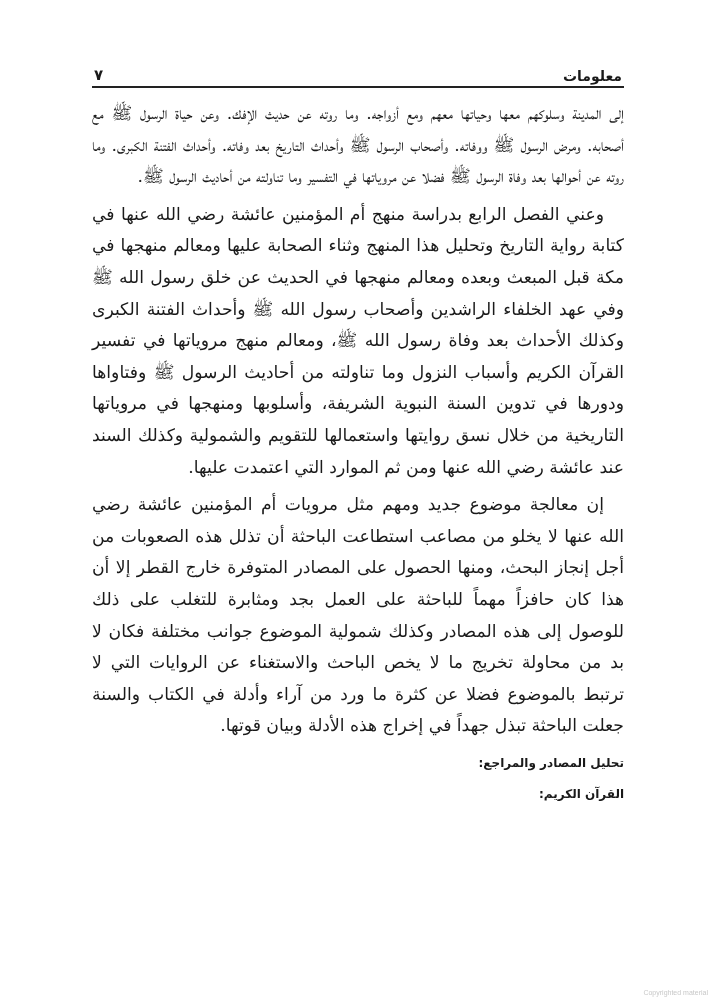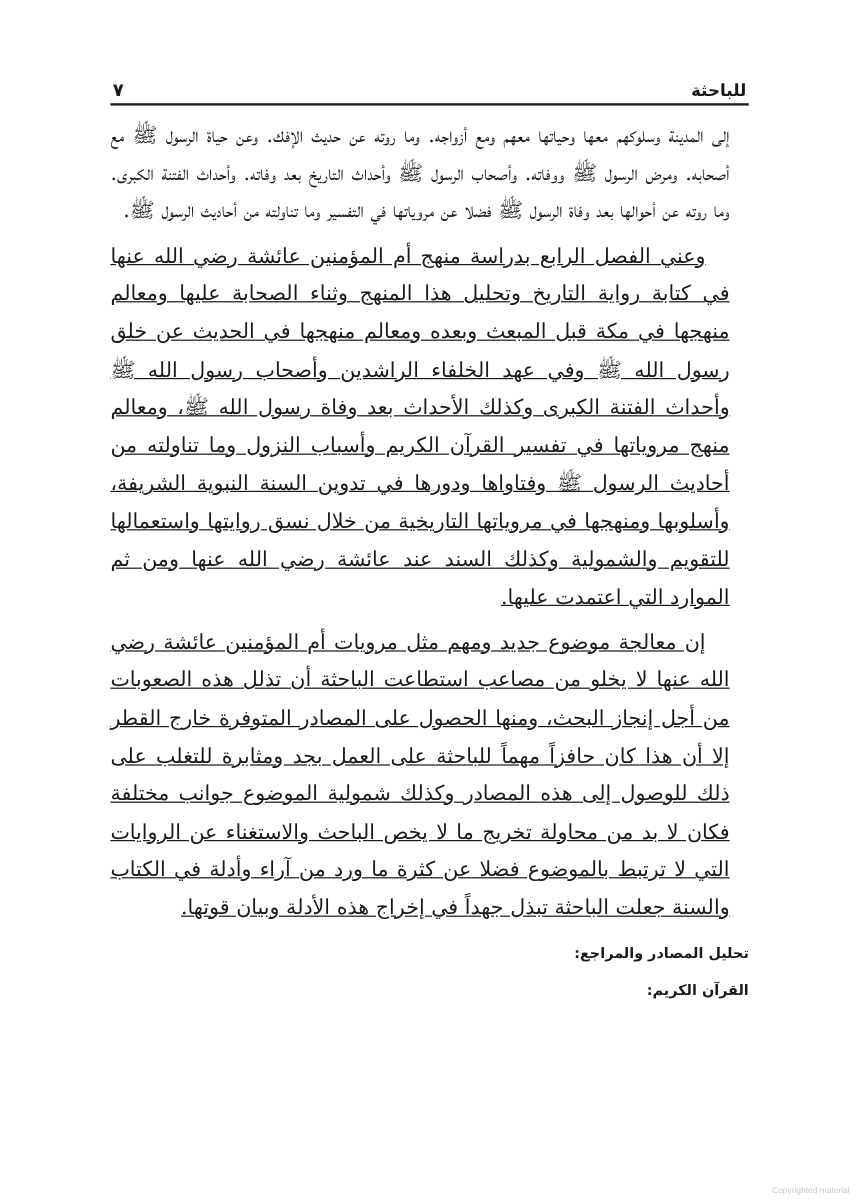--- a/index.html
+++ b/index.html
@@ -38,23 +38,23 @@
     margin-top: 2px;
     margin-bottom: 10px;
   }
   .body-text {
     font-size: 17.2px;
     line-height: 31.6px;
     text-align: justify;
     text-align-last: right;
   }
   .para {
-    margin: 0 16px 6px 0;
+    margin: 0 0 6px 0;
   }
-  .para.indent { text-indent: 20px; text-decoration: underline; }
+  .para.indent { text-indent: 20px; }
   .heading {
     font-family: "DejaVu Sans", sans-serif;
     font-weight: bold;
     font-size: 12px;
     line-height: 31px;
     margin: 0;
   }
   .watermark {
     position: absolute;
     right: 8px;
@@ -63,21 +63,21 @@
     font-size: 7px;
     color: #c8c8c8;
     direction: ltr;
   }
 </style>
 </head>
 <body>
 
 <div class="page">
   <div class="running-head">
-    <span class="head-title">للباحثة</span>
+    <span class="head-title">معلومات</span>
     <span class="head-num">٧</span>
   </div>
   <div class="head-rule"></div>
 
   <div class="body-text">
     <p class="para">إلى المدينة وسلوكهم معها وحياتها معهم ومع أزواجه. وما روته عن حديث الإفك. وعن حياة الرسول ﷺ مع أصحابه. ومرض الرسول ﷺ ووفاته. وأصحاب الرسول ﷺ وأحداث التاريخ بعد وفاته. وأحداث الفتنة الكبرى. وما روته عن أحوالها بعد وفاة الرسول ﷺ فضلا عن مروياتها في التفسير وما تناولته من أحاديث الرسول ﷺ.</p>
     <p class="para indent">وعني الفصل الرابع بدراسة منهج أم المؤمنين عائشة رضي الله عنها في كتابة رواية التاريخ وتحليل هذا المنهج وثناء الصحابة عليها ومعالم منهجها في مكة قبل المبعث وبعده ومعالم منهجها في الحديث عن خلق رسول الله ﷺ وفي عهد الخلفاء الراشدين وأصحاب رسول الله ﷺ وأحداث الفتنة الكبرى وكذلك الأحداث بعد وفاة رسول الله ﷺ، ومعالم منهج مروياتها في تفسير القرآن الكريم وأسباب النزول وما تناولته من أحاديث الرسول ﷺ وفتاواها ودورها في تدوين السنة النبوية الشريفة، وأسلوبها ومنهجها في مروياتها التاريخية من خلال نسق روايتها واستعمالها للتقويم والشمولية وكذلك السند عند عائشة رضي الله عنها ومن ثم الموارد التي اعتمدت عليها.</p>
     <p class="para indent">إن معالجة موضوع جديد ومهم مثل مرويات أم المؤمنين عائشة رضي الله عنها لا يخلو من مصاعب استطاعت الباحثة أن تذلل هذه الصعوبات من أجل إنجاز البحث، ومنها الحصول على المصادر المتوفرة خارج القطر إلا أن هذا كان حافزاً مهماً للباحثة على العمل بجد ومثابرة للتغلب على ذلك للوصول إلى هذه المصادر وكذلك شمولية الموضوع جوانب مختلفة فكان لا بد من محاولة تخريج ما لا يخص الباحث والاستغناء عن الروايات التي لا ترتبط بالموضوع فضلا عن كثرة ما ورد من آراء وأدلة في الكتاب والسنة جعلت الباحثة تبذل جهداً في إخراج هذه الأدلة وبيان قوتها.</p>
     <h3 class="heading">تحليل المصادر والمراجع:</h3>
     <h4 class="heading">القرآن الكريم:</h4>

